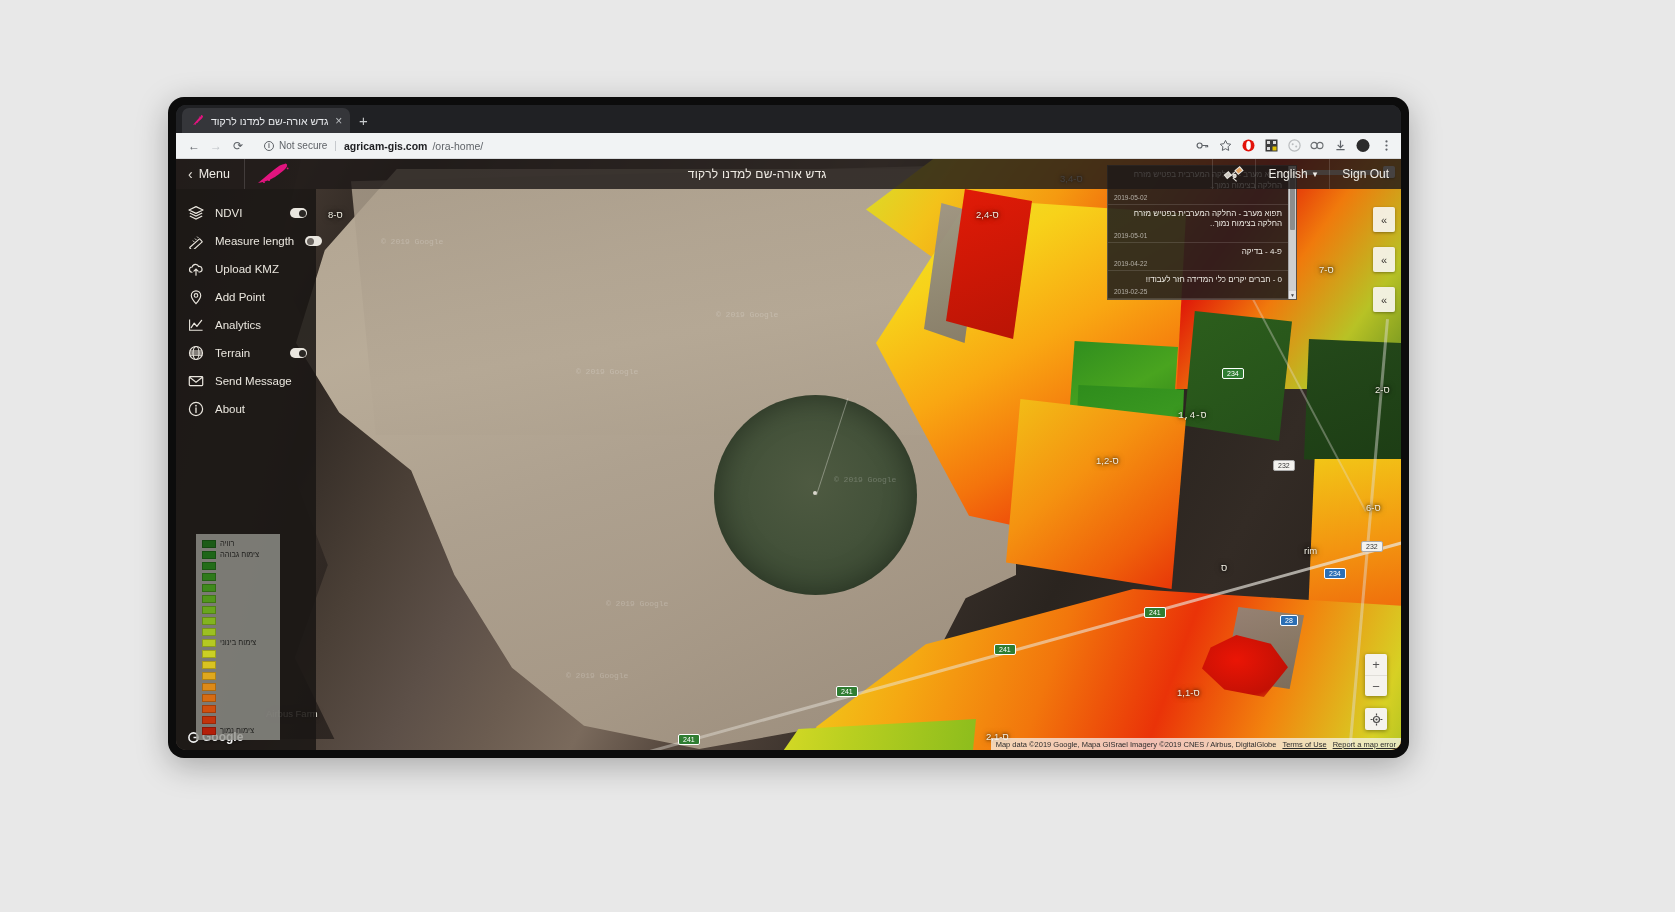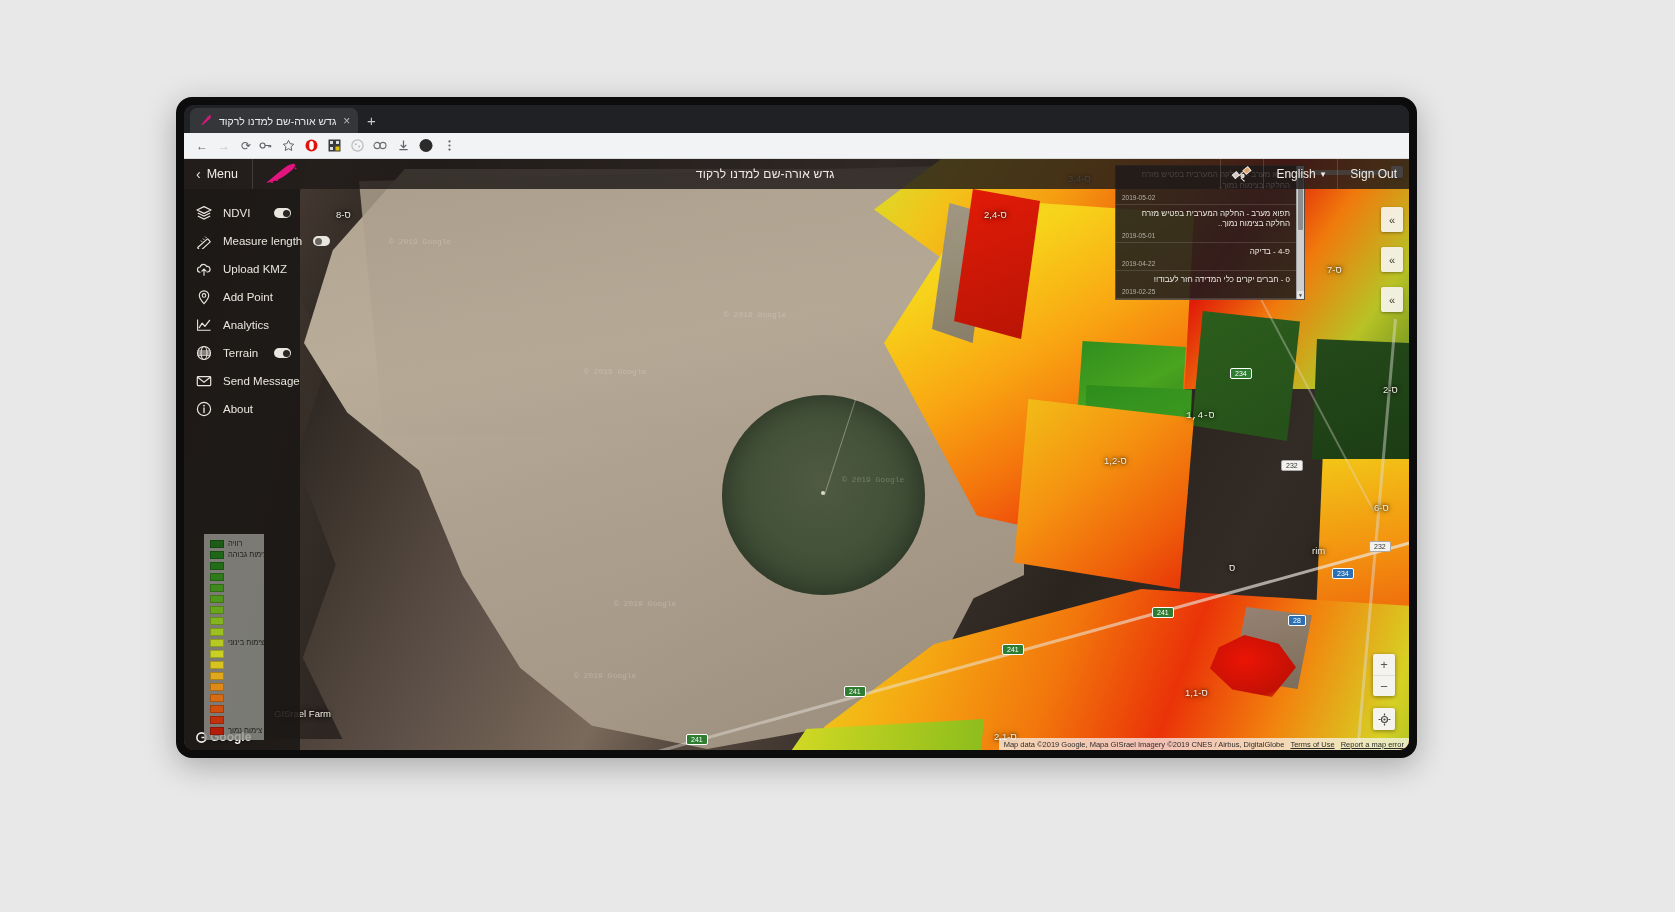--- a/index.html
+++ b/index.html
@@ -13,21 +13,20 @@
 
   
   #device {
     position: absolute;
     left: 168px; top: 97px;
     width: 1241px; height: 661px;
     background: #0c0c0c;
     border-radius: 16px;
     box-shadow: 0 8px 32px rgba(0,0,0,.28);
     padding: 8px;
-    margin-left: 8px;
   }
   #browser {
     position: relative;
     width: 100%; height: 100%;
     border-radius: 10px;
     overflow: hidden;
     background: #323639;
   }
 
   
@@ -357,21 +356,21 @@
     cursor: pointer;
     font-size: 12px;
     color: #efece6;
   }
   #satellite-cell { padding: 0 10px; }
 
   
   #sidebar {
     position: absolute;
     left: 0; top: 30px;
-    width: 116px; bottom: 0;
+    width: 140px; bottom: 0;
     background: rgba(26,23,21,.88);
     z-index: 35;
     padding-top: 10px;
   }
   .side-item {
     display: flex; align-items: center;
     height: 28px;
     padding: 0 8px 0 12px;
     gap: 11px;
     cursor: pointer;
@@ -405,21 +404,21 @@
     background: #2a2724;
     transition: left .15s;
   }
   .toggle.on .knob { left: 8.5px; }
   .toggle.off .knob { left: 1.5px; background:#6a6560; }
 
   
   #legend {
     position: absolute;
     left: 20px; bottom: 10px;
-    width: 60px;
+    width: 84px;
     background: rgba(146,146,140,.80);
     padding: 4px 3px;
     z-index: 36;
     display: flex;
     flex-direction: column;
     gap: 0px;
   }
   .leg-row {
     display: flex; align-items: center;
     height: 11px;
@@ -610,20 +609,27 @@
         <span class="tab-title">גדש אורה-שם למדנו לרקוד</span>
         <span class="tab-close">×</span>
       </div>
       <div class="newtab">+</div>
     </div>
 
     <div id="toolbar">
       <div class="nav-btn">←</div>
       <div class="nav-btn disabled">→</div>
       <div class="nav-btn">⟳</div>
+      <div id="omnibox">
+        <span class="info-circle">i</span>
+        <span class="notsecure">Not secure</span>
+        <span class="url-sep">|</span>
+        <span class="url-domain">agricam-gis.com</span>
+        <span class="url-path">/ora-home/</span>
+      </div>
       <div class="tb-icons">
         <span class="tb-ico">
           <svg width="13" height="13" viewBox="0 0 13 13">
               <circle cx="3.6" cy="6.5" r="2.5" fill="none" stroke="#5f6368" stroke-width="1.2"></circle>
               <path d="M6.1 6.5 H12 M10 6.5 V8.6 M11.6 6.5 V8.2" stroke="#5f6368" stroke-width="1.2" fill="none"></path>
             </svg>
         </span>
         <span class="tb-ico">
           <svg width="13" height="13" viewBox="0 0 13 13">
               <path d="M6.5 1.4 L8.1 4.7 L11.7 5.2 L9.1 7.8 L9.7 11.4 L6.5 9.7 L3.3 11.4 L3.9 7.8 L1.3 5.2 L4.9 4.7 Z" fill="none" stroke="#5f6368" stroke-width="1"></path>
@@ -714,21 +720,21 @@
             <div class="map-label" style="left: 152px; top: 50px;">ס-8</div>
             <div class="map-label" style="left: 884px; top: 14px; text-align: center;">ס-3,4</div>
             <div class="map-label" style="left: 800px; top: 50px;">ס-2,4</div>
             <div class="map-label" style="left: 1143px; top: 105px;">ס-7</div>
             <div class="map-label" style="left: 1002px; top: 251px; font-family: Liberation Mono, monospace;">ס-1,4</div>
             <div class="map-label" style="left: 1199px; top: 225px;">ס-2</div>
             <div class="map-label" style="left: 920px; top: 296px;">ס-1,2</div>
             <div class="map-label" style="left: 1190px; top: 343px;">ס-6</div>
             <div class="map-label" style="left: 1001px; top: 528px;">ס-1,1</div>
             <div class="map-label" style="left: 810px; top: 572px;">ס-2,1</div>
-            <div class="map-label" style="left: 90px; top: 549px;">GISrael Farm</div>
+            <div class="map-label" style="left: 90px; top: 549px;">Airbus Farm</div>
             <div class="map-label" style="left: 1128px; top: 386px;">rim</div>
             <div class="map-label" style="left: 1045px; top: 403px;">ס</div>
           </div>
         <div id="map-shields">
             <div class="road-shield" style="left: 968px; top: 448px;">241</div>
             <div class="road-shield" style="left: 818px; top: 485px;">241</div>
             <div class="road-shield" style="left: 660px; top: 527px;">241</div>
             <div class="road-shield" style="left: 502px; top: 575px;">241</div>
             <div class="road-shield" style="left: 1046px; top: 209px;">234</div>
             <div class="road-shield blue" style="left: 1148px; top: 409px;">234</div>

